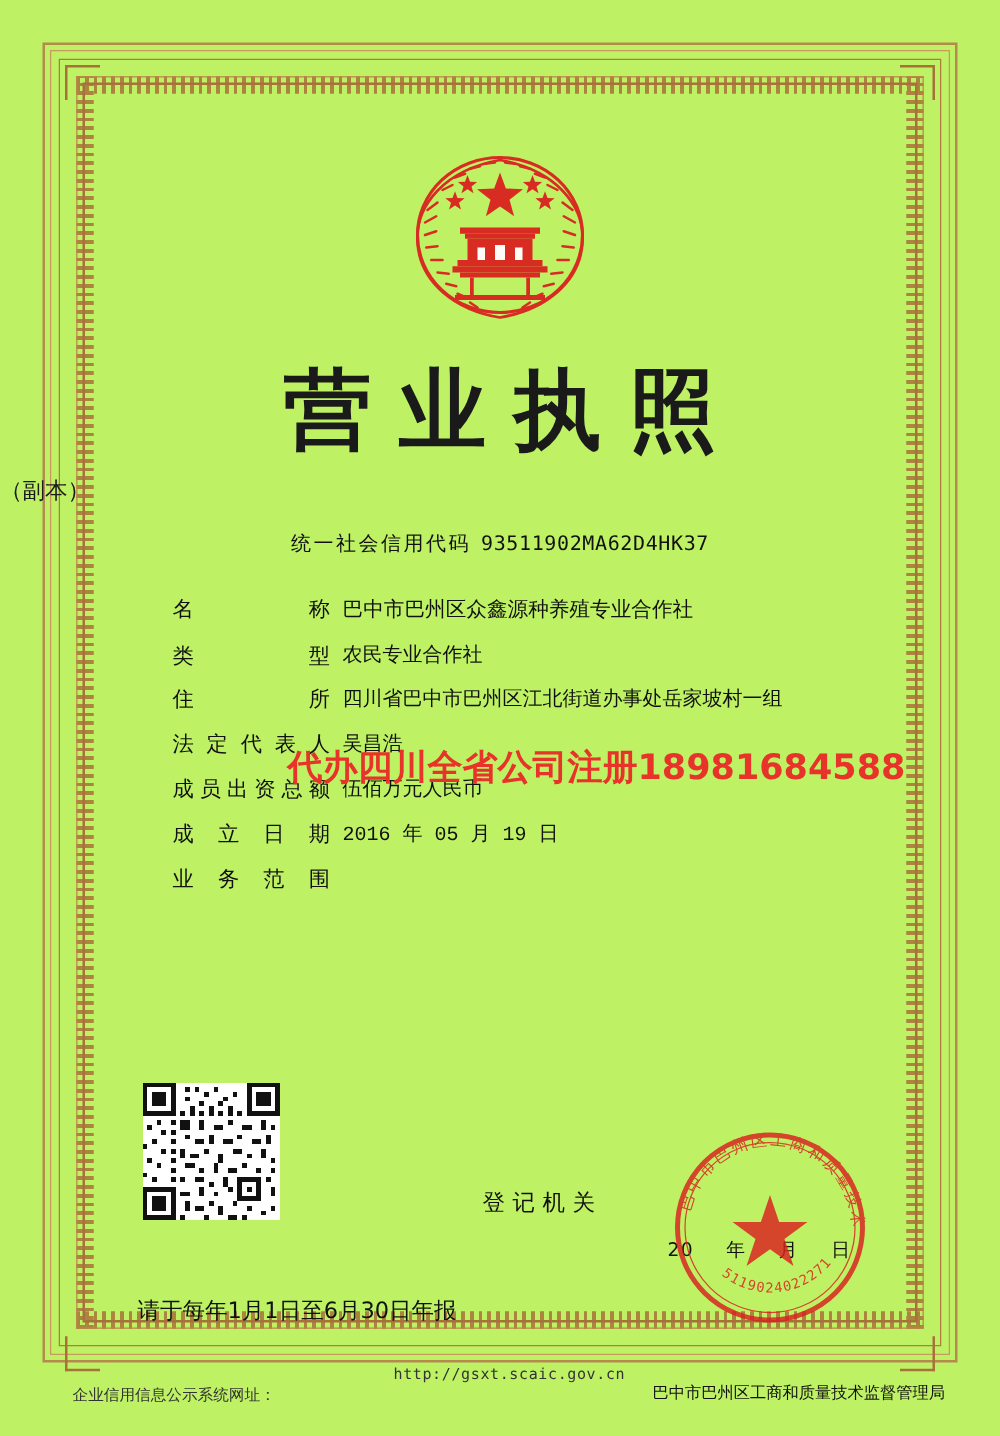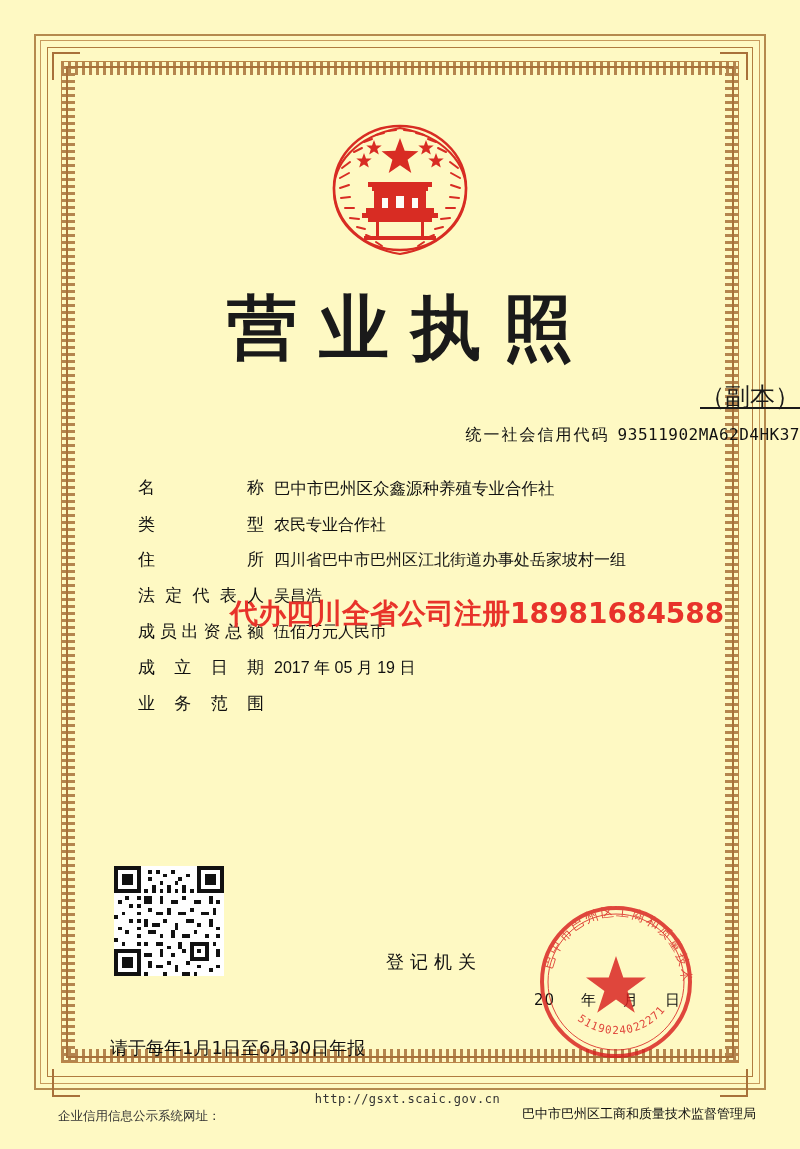--- a/index.html
+++ b/index.html
@@ -10,21 +10,21 @@
     width: 800px;
     height: 1149px;
     background: #ffffff;
     font-family: "DejaVu Sans", "Liberation Sans", sans-serif;
     overflow: hidden;
   }
   .page {
     position: relative;
     width: 800px;
     height: 1149px;
-    background: #fef9c3;
+    background: #bef264;
   }
 
   
   .frame-outer {
     position: absolute;
     left: 34px; top: 34px;
     width: 732px; height: 1056px;
     border: 2px solid #b58a4e;
     box-sizing: border-box;
   }
@@ -99,33 +99,32 @@
     font-weight: bold;
     font-size: 70px;
     letter-spacing: 22px;
     text-indent: 22px;
     color: #1a1a1a;
   }
   .doc-subtitle {
     position: absolute;
     top: 380px;
     left: 0; right: 0;
-    text-align: right;
+    text-align: left;
     font-family: "DejaVu Serif", "Liberation Serif", serif;
-    font-size: 25px;
+    font-size: 18px;
     color: #1a1a1a;
-    text-decoration: underline;
   }
 
   
   .code-line {
     position: absolute;
     top: 425px;
     left: 0; right: 0;
-    text-align: right;
+    text-align: center;
     font-size: 16px;
     color: #111;
   }
   .code-line .lbl {
     letter-spacing: 2px;
     font-family: "DejaVu Sans", sans-serif;
   }
   .code-line .val {
     font-family: "DejaVu Sans Mono", "Liberation Mono", monospace;
     font-size: 16px;
@@ -152,21 +151,21 @@
     color: #111;
     display: flex;
     justify-content: space-between;
     font-family: "DejaVu Sans", sans-serif;
   }
   .row .value {
     font-size: 16px;
     color: #111;
     line-height: 1.55;
     padding-left: 10px;
-    font-family: Liberation Sans, sans-serif;
+    font-family: Liberation Mono, monospace;
   }
   .row.scope .value { width: 420px; }
   .row.name .value { font-size: 16.5px; }
 
   
   .label span { display: inline-block; }
 
   
   .watermark {
     position: absolute;
@@ -394,21 +393,21 @@
       <div class="value">伍佰万元人民币</div>
     </div>
 
     <div class="row">
       <div class="label">
         <span>成</span>
           <span>立</span>
           <span>日</span>
           <span>期</span>
       </div>
-      <div class="value">2017 年 05 月 19 日</div>
+      <div class="value">2016 年 05 月 19 日</div>
     </div>
 
     <div class="row scope">
       <div class="label">
         <span>业</span>
           <span>务</span>
           <span>范</span>
           <span>围</span>
       </div>
     </div>

